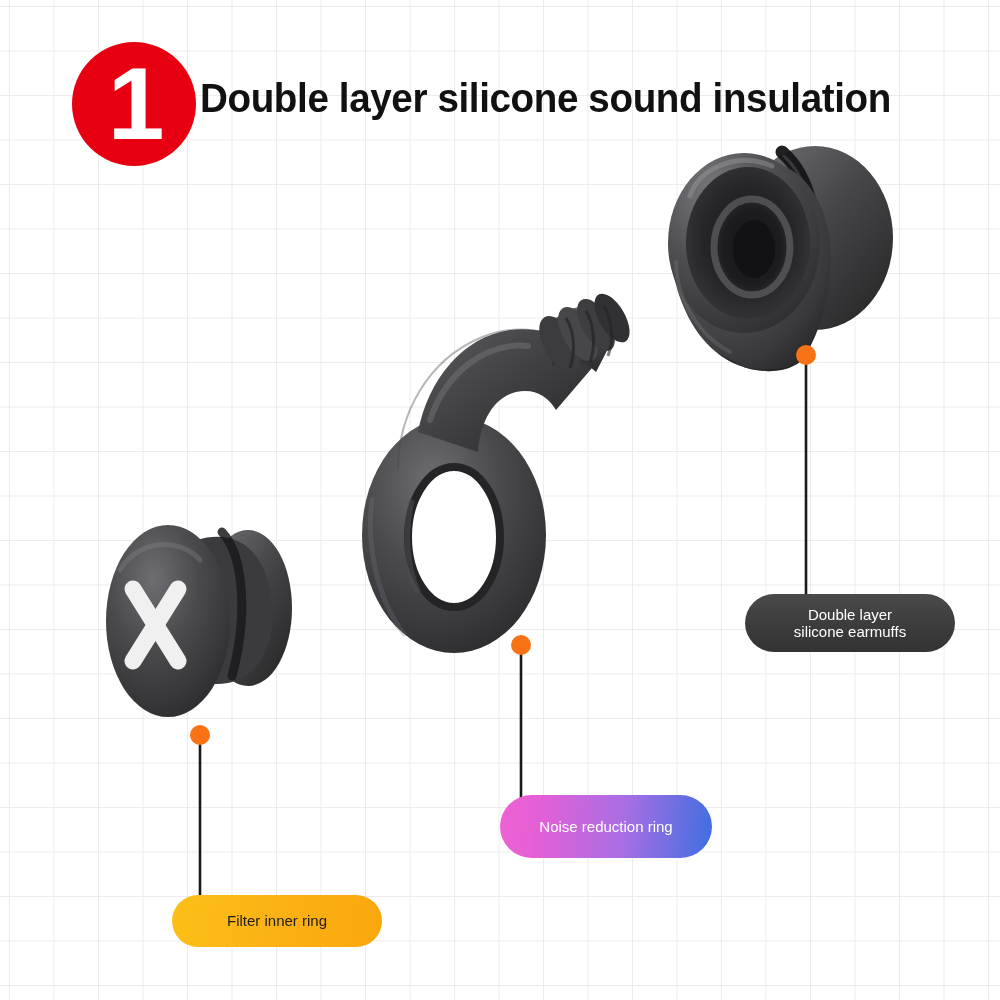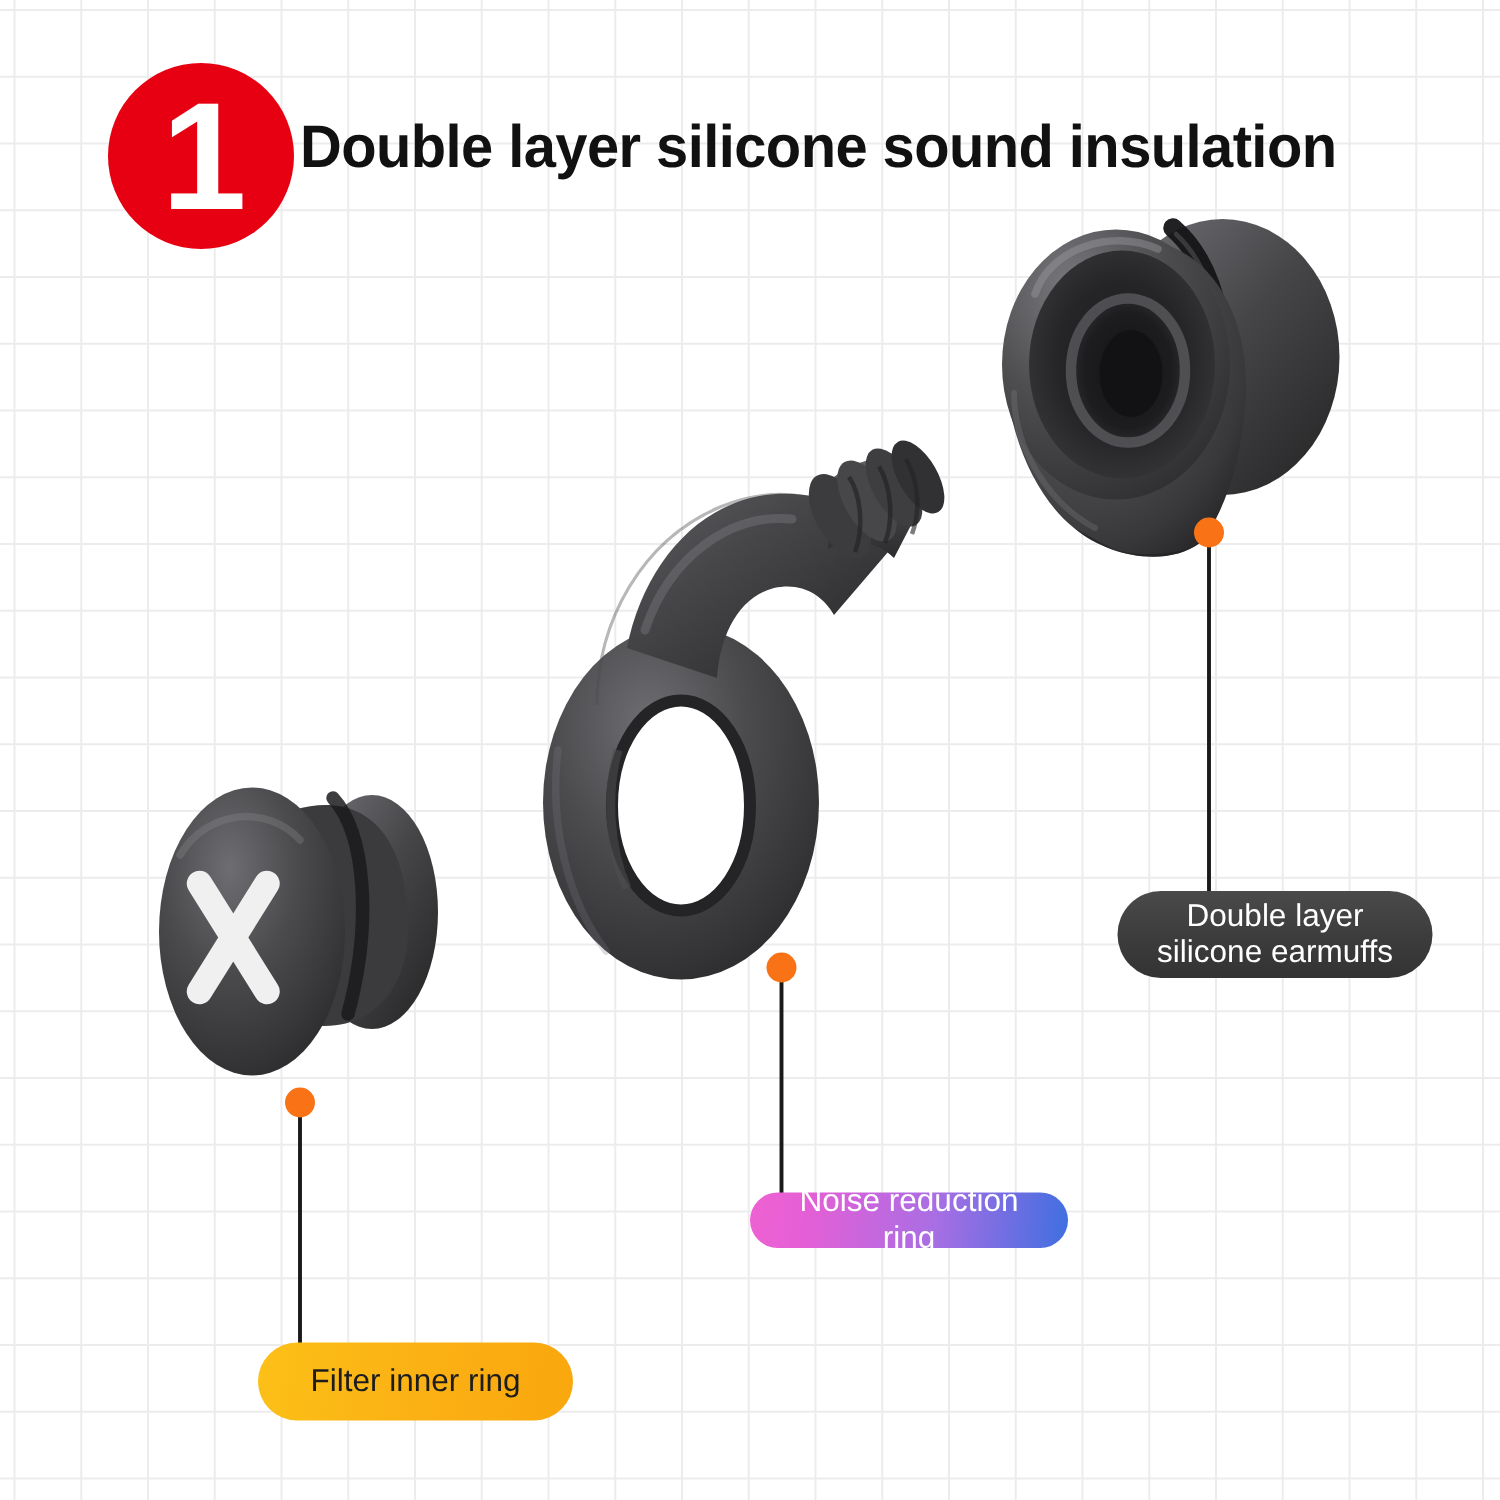--- a/index.html
+++ b/index.html
@@ -74,41 +74,41 @@
 
   
   .pill {
     position: absolute;
     display: flex;
     flex-direction: column;
     align-items: center;
     justify-content: center;
     text-align: center;
     border-radius: 999px;
-    font-size: 21px;
+    font-size: 15px;
     line-height: 1.16;
     box-sizing: border-box;
     padding: 0 18px;
     font-family: "Liberation Sans", sans-serif;
   }
 
   #pill-filter {
     left: 172px;
     top: 895px;
     width: 210px;
     height: 52px;
     background: linear-gradient(100deg, #fcc017 0%, #fbb014 55%, #f9a70d 100%);
     color: #1d1d1d;
   }
 
   #pill-noise {
     left: 500px;
     top: 795px;
     width: 212px;
-    height: 37px;
+    height: 63px;
     background: linear-gradient(95deg, #ee62d2 0%, #e45fd6 18%, #a96ee4 58%, #3f6fe0 100%);
     color: #ffffff;
   }
 
   #pill-earmuff {
     left: 745px;
     top: 594px;
     width: 210px;
     height: 58px;
     background: linear-gradient(180deg, #4a4a4a 0%, #3c3c3c 55%, #333333 100%);

